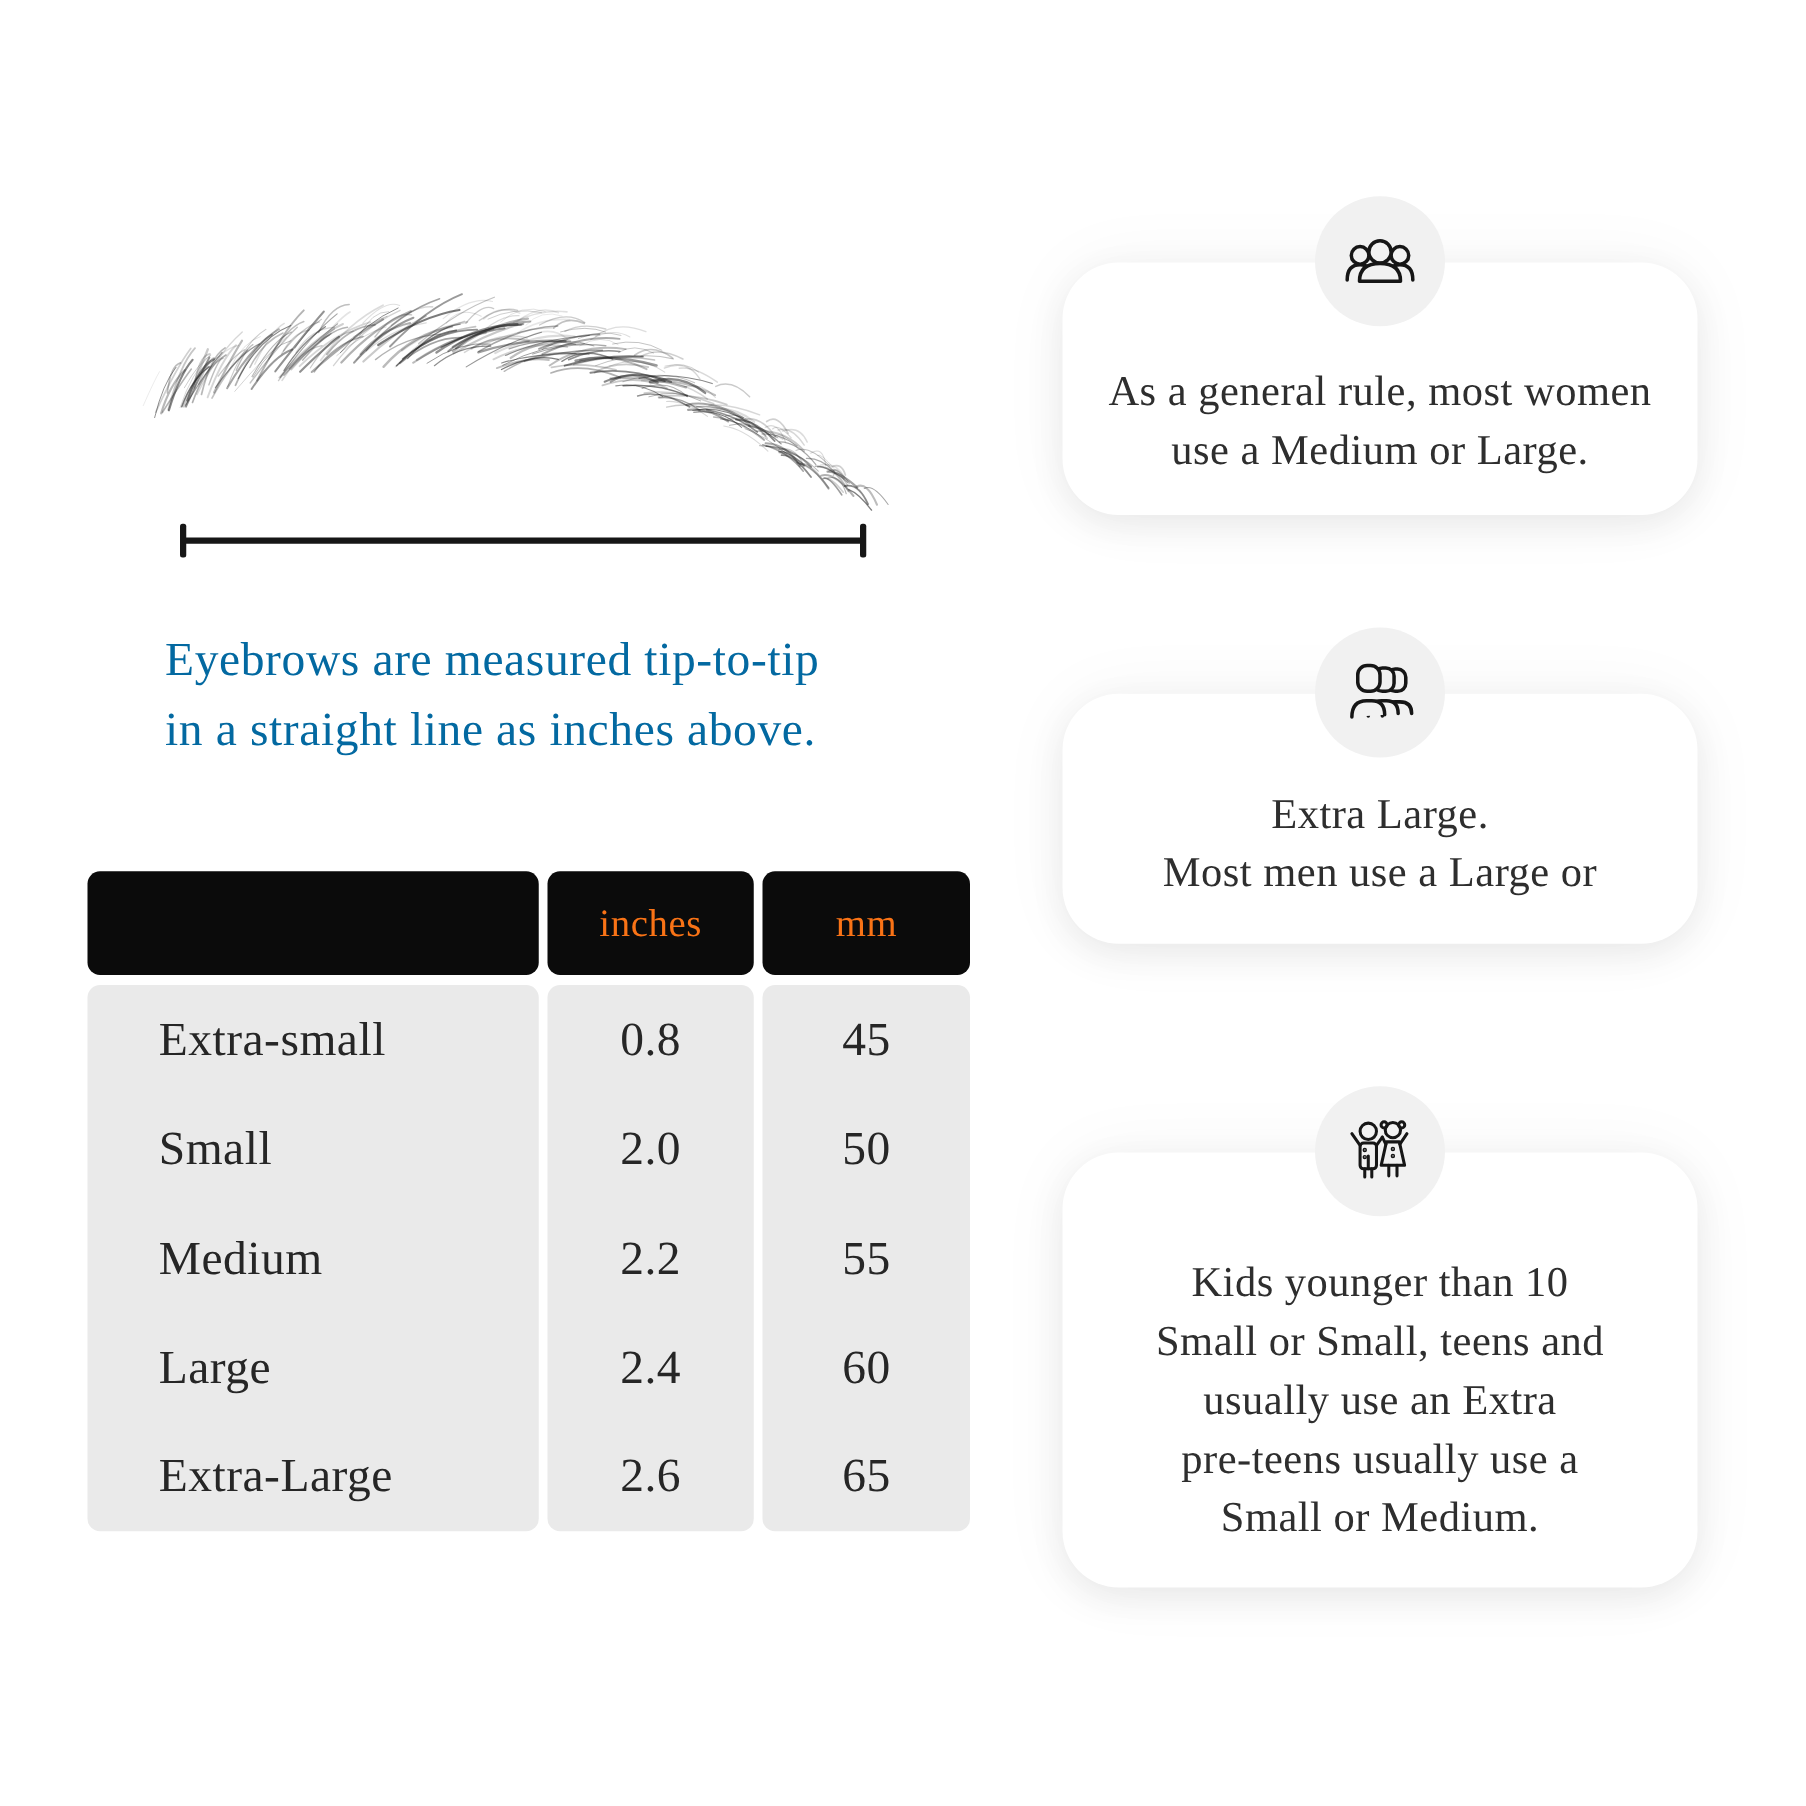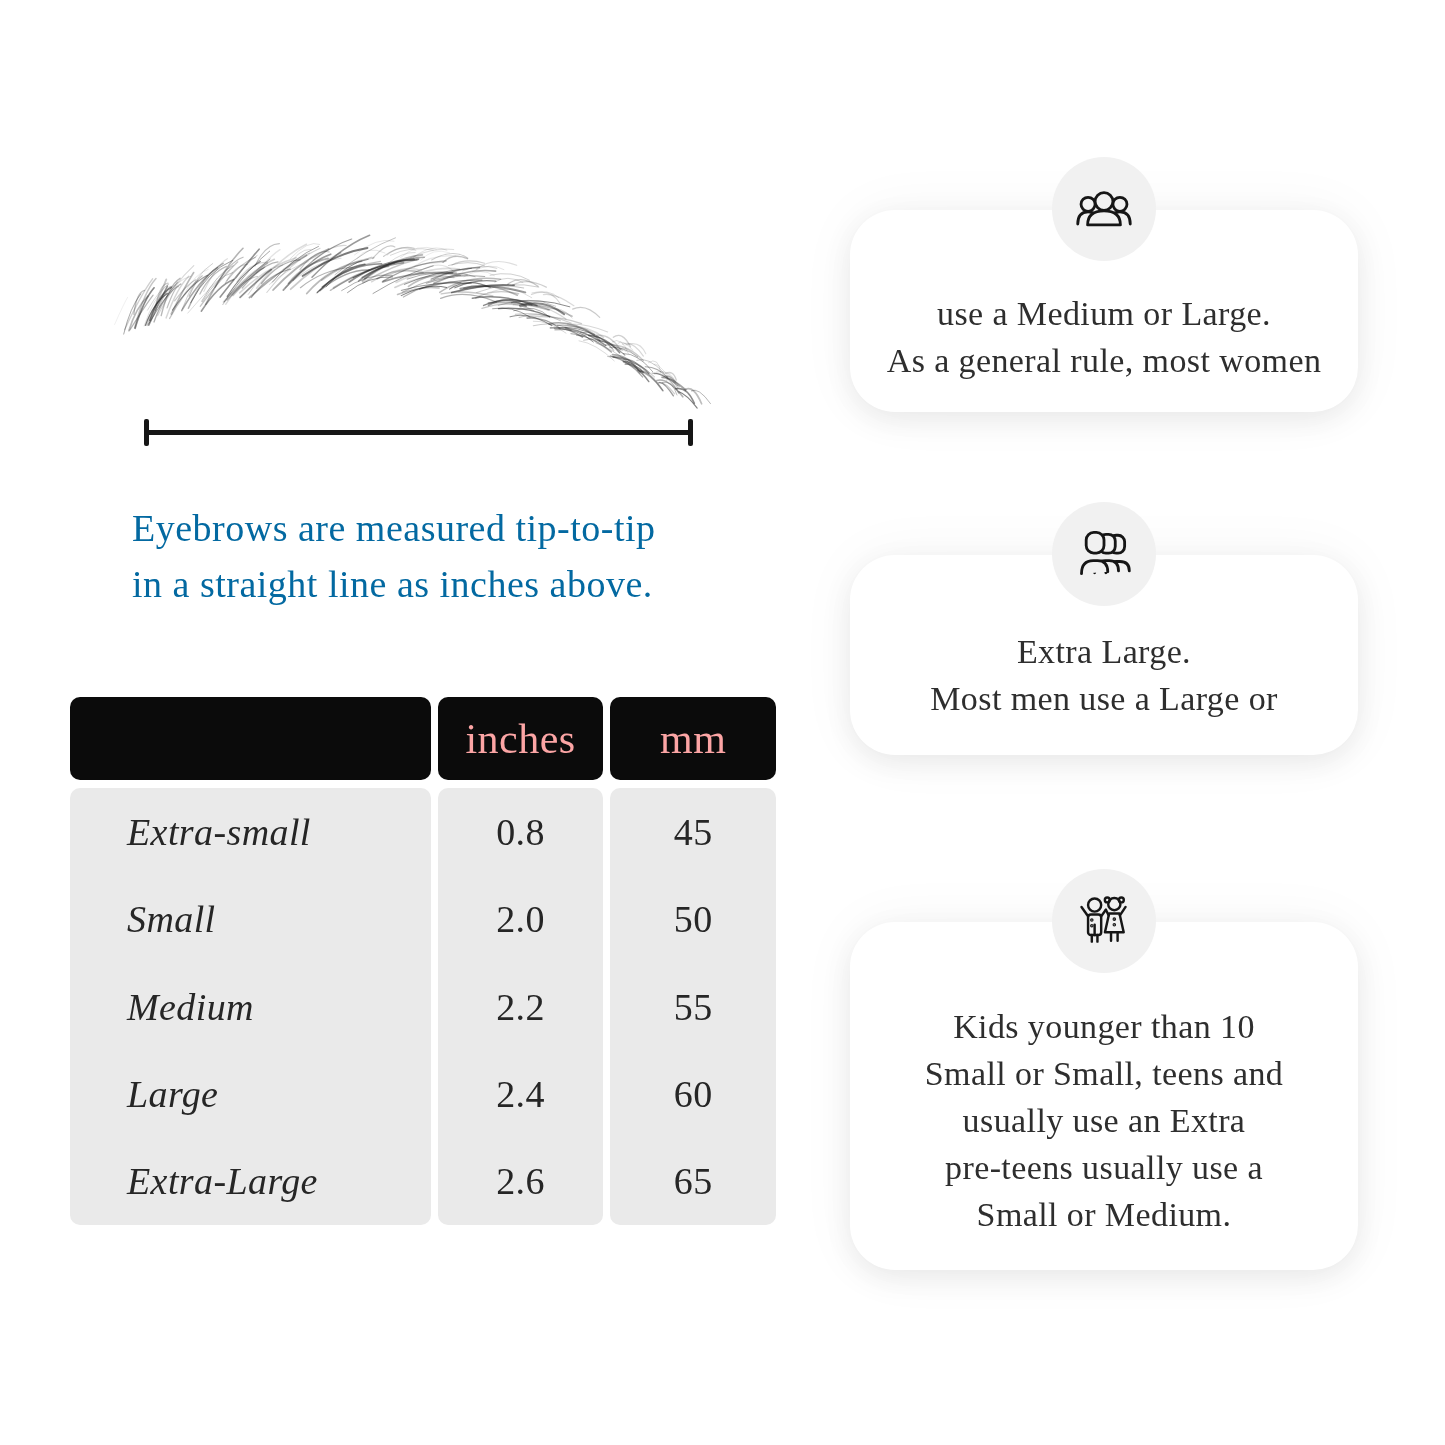--- a/index.html
+++ b/index.html
@@ -15,27 +15,27 @@
   .measure-line .tick.left{left:0;}
   .measure-line .tick.right{right:0;}
   .caption{
     position:absolute;left:132px;top:500px;width:640px;
     font-size:38px;line-height:56px;letter-spacing:.5px;color:#0369a1;
   }
   
   .size-table{position:absolute;left:70px;top:697px;width:706px;}
   .tbl-header{display:flex;gap:7px;}
   .hcell{
-    height:83px;background:#0b0b0b;border-radius:10px;color:#fca5a5;
+    height:83px;background:#0b0b0b;border-radius:10px;color:#f97316;
     display:flex;align-items:center;justify-content:center;
-    font-size:42px;letter-spacing:.5px;
+    font-size:31px;letter-spacing:.5px;
   }
   .tbl-body{display:flex;gap:7px;margin-top:8px;}
   .bcol{height:437px;background:#eaeaea;border-radius:10px;display:flex;flex-direction:column;}
-  .c1{width:392px;font-style:italic;}
+  .c1{width:392px;}
   .c2{width:180px;}
   .c3{width:180px;}
   .cell{flex:1;display:flex;align-items:center;font-size:38px;letter-spacing:.4px;color:#262626;}
   .cell.label{justify-content:flex-start;padding-left:57px;}
   .cell.num{justify-content:center;}
   
   .card{
     position:absolute;left:850px;width:508px;background:#ffffff;border-radius:45px;
     box-shadow:0 8px 28px rgba(0,0,0,.07),0 0 60px rgba(0,0,0,.045);
     display:flex;flex-direction:column;justify-content:center;align-items:center;
@@ -351,22 +351,22 @@
       <svg viewBox="0 0 64 64" fill="none" stroke="#161616" stroke-width="3" stroke-linecap="round" stroke-linejoin="round">
         <circle cx="15" cy="27" r="7.5"></circle>
         <path d="M4 48 q0 -13 11 -13 q5 0 8 3"></path>
         <circle cx="49" cy="27" r="7.5"></circle>
         <path d="M60 48 q0 -13 -11 -13 q-5 0 -8 3"></path>
         <circle cx="32" cy="24" r="9.5" fill="#f1f1f1"></circle>
         <path d="M14.5 49 q0 -15 17.5 -15 q17.5 0 17.5 15 z" fill="#f1f1f1"></path>
       </svg>
     </div>
     <div class="card-text">
+      <div>As a general rule, most women</div>
       <div>use a Medium or Large.</div>
-      <div>As a general rule, most women</div>
     </div>
   </div>
 
   <div class="card card-2">
     <div class="icon-circle">
       <svg viewBox="0 0 64 64" fill="none" stroke="#161616" stroke-width="3" stroke-linecap="round" stroke-linejoin="round">
         <g>
           <rect x="38" y="12" width="16" height="19" rx="7"></rect>
           <path d="M34 52 q0 -12 11 -12 h4 q10 0 10 10"></path>
         </g>

